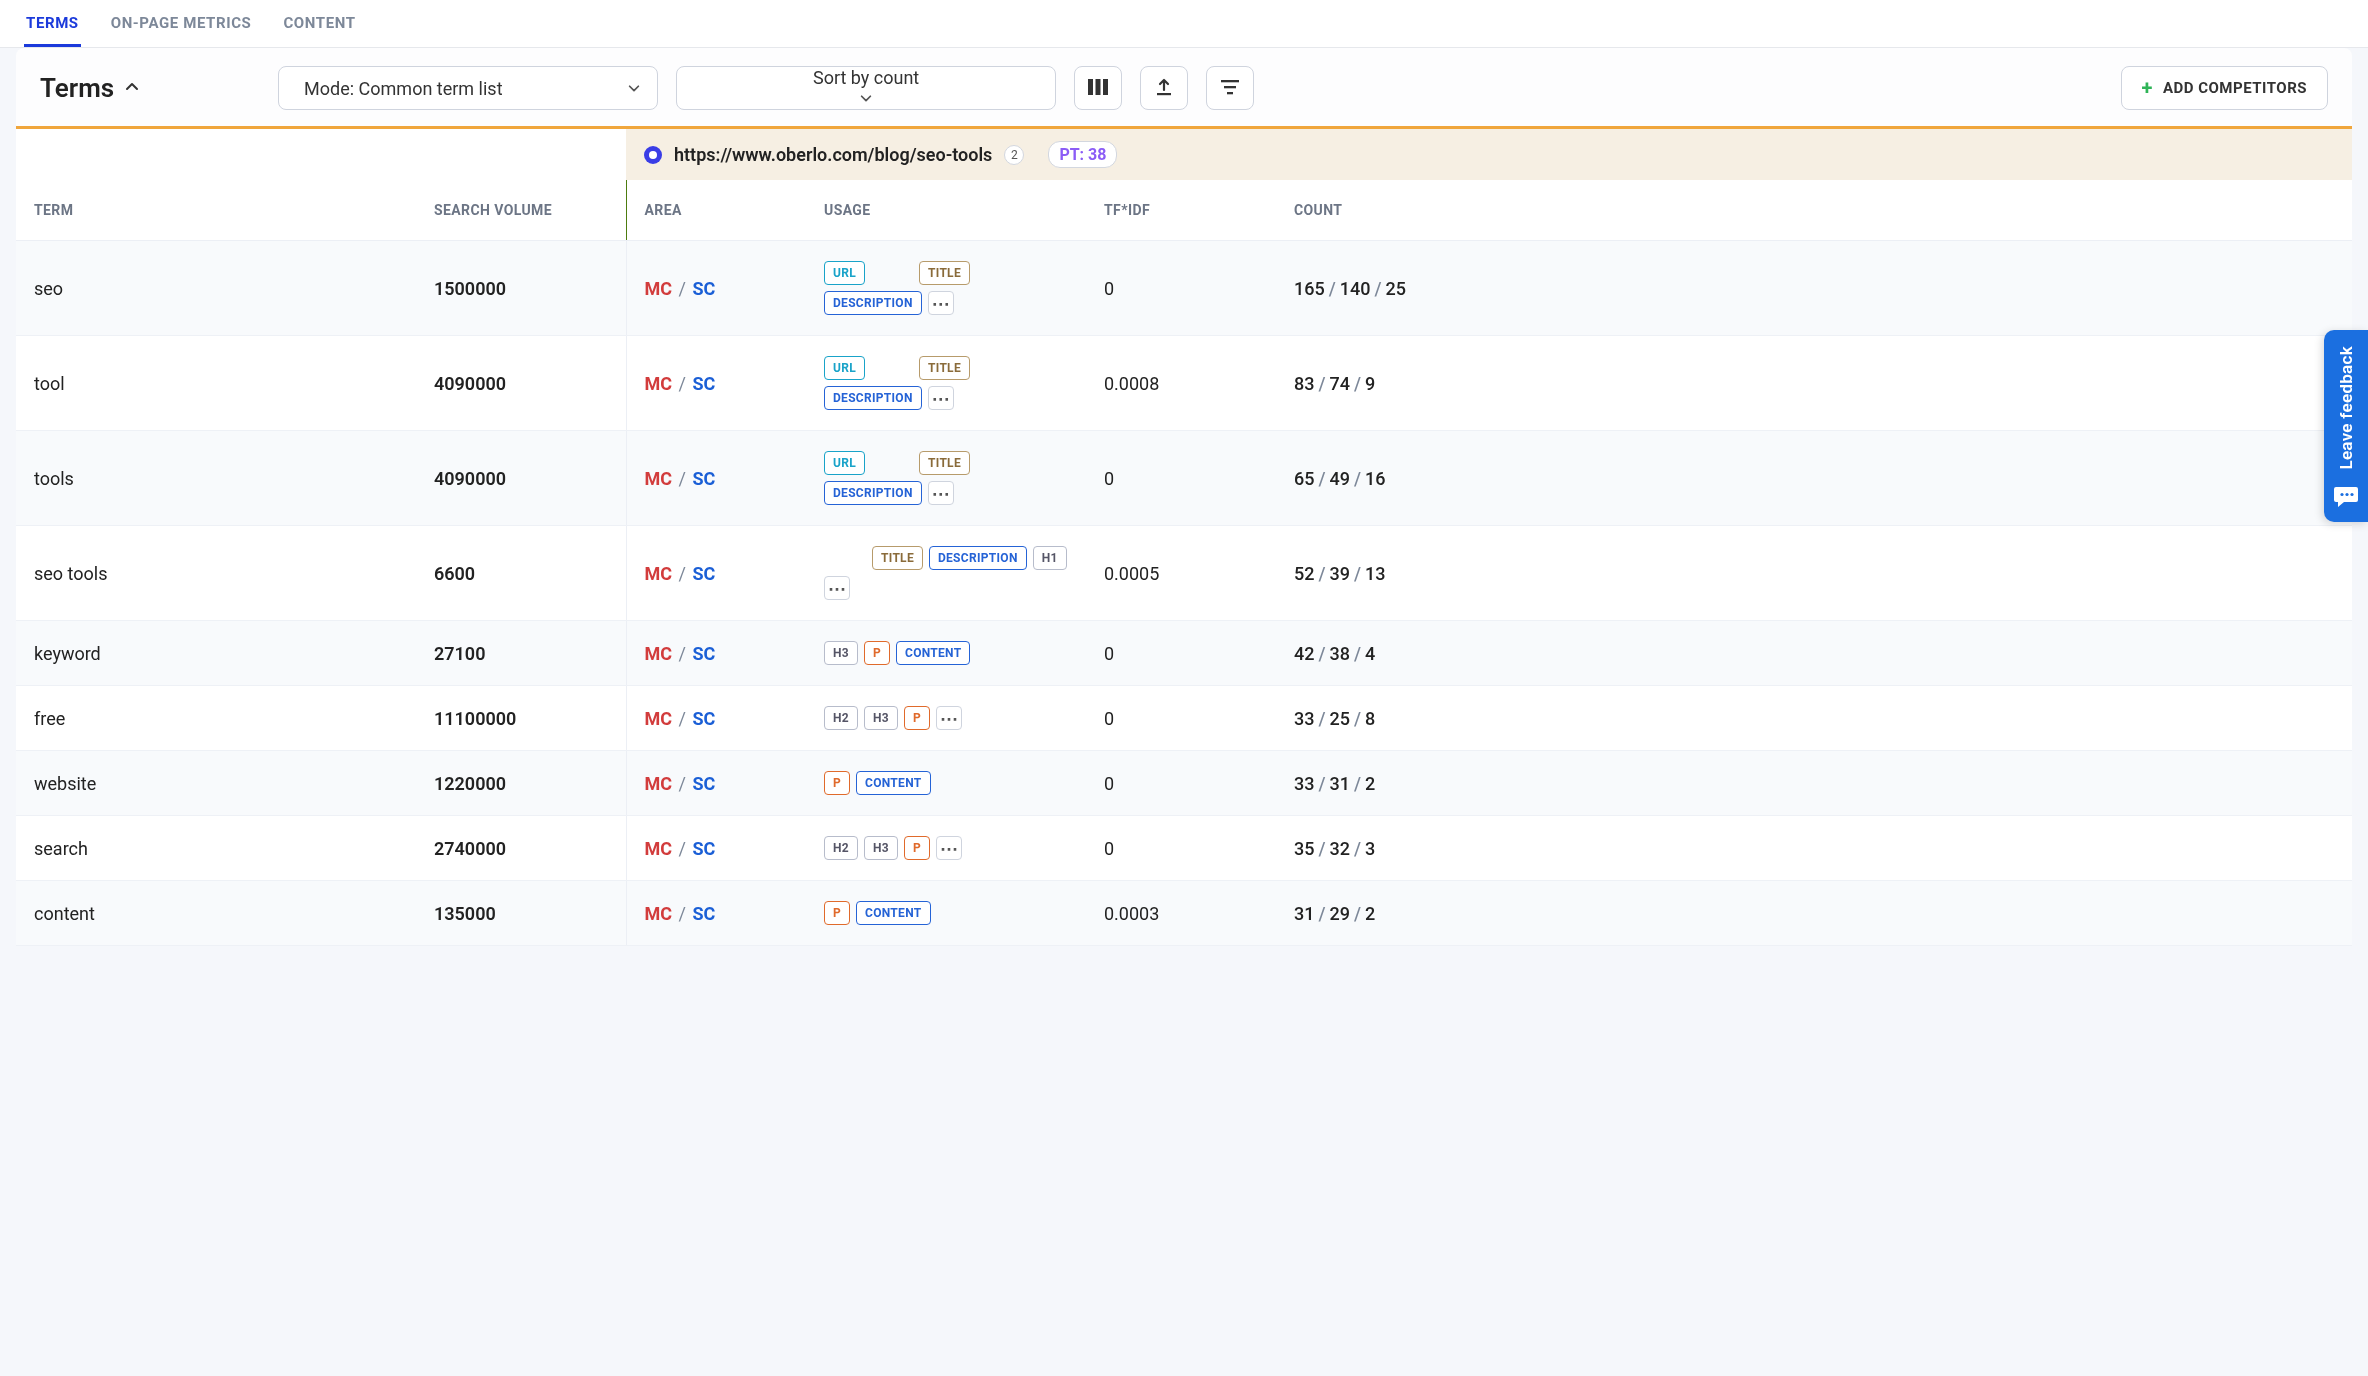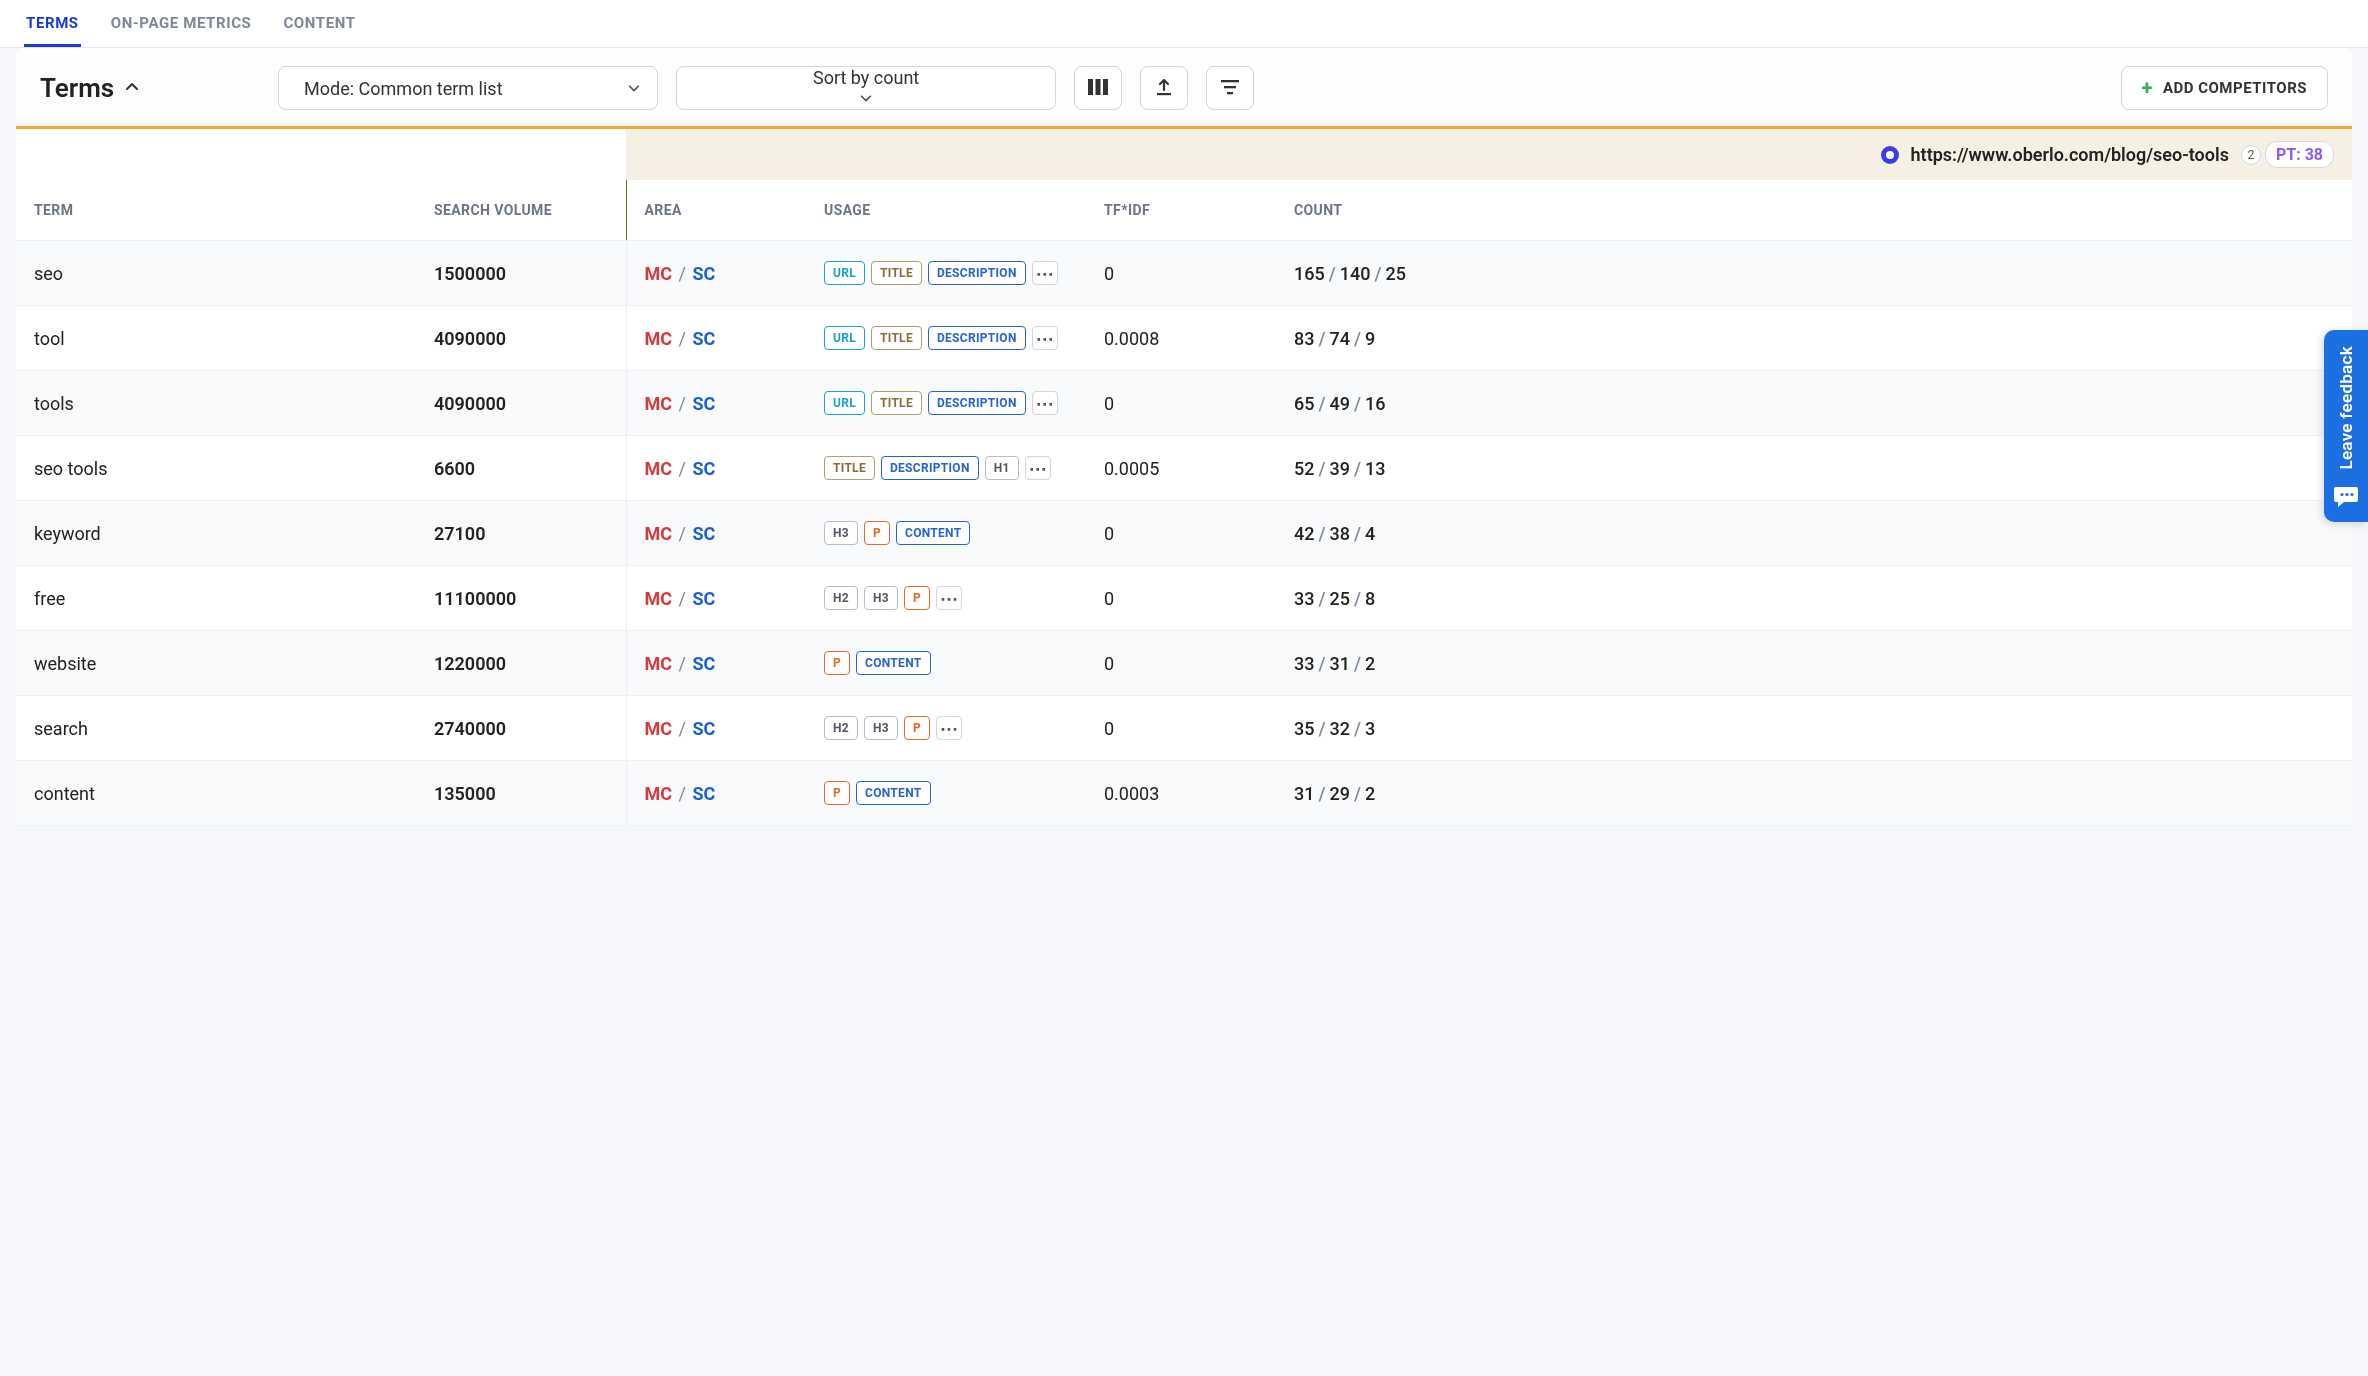--- a/index.html
+++ b/index.html
@@ -84,23 +84,23 @@
   .url-band {
     display: flex; align-items: stretch;
     margin: 0 16px;
     border-top: 3px solid #f0a63c;
     background: #f6efe3;
     height: 54px;
   }
   .url-band-left { width: 610px; background: #fff; }
   .url-band-right {
     flex: 1;
-    display: flex; align-items: center; gap: 4px;
+    display: flex; align-items: center; gap: 24px;
     padding: 0 18px;
-    justify-content: flex-end;
+    justify-content: flex-start;
   }
   .url-left-group { display:flex; align-items:center; gap:12px; }
   .url-dot {
     width: 18px; height: 18px; border-radius: 50%;
     background: #3a3de6; display:flex; align-items:center; justify-content:center;
   }
   .url-dot:after { content:""; width:8px; height:8px; border-radius:50%; background:#fff; }
   .url-text { font-size: 18px; color: #222; font-weight: 600; }
   .badge-circle {
     display:inline-flex; align-items:center; justify-content:center;
@@ -151,21 +151,21 @@
 
   .tag-row { display:flex; align-items:flex-end; gap:6px; flex-wrap: wrap; }
   .tag {
     display:inline-flex; align-items:center;
     height: 24px; padding: 0 8px;
     border-radius: 4px;
     font-size: 12px; font-weight:700; letter-spacing:0.3px;
     border: 1.5px solid; background:#fff;
   }
   .tag-url   { color:#19a3c9; border-color:#19a3c9; }
-  .tag-title { color:#8a6b3a; border-color:#b79b6b; }
+  .tag-title { color:#8a6b3a; border-color:#b79b6b;margin-left:48px; }
   .tag-desc  { color:#2563d6; border-color:#2563d6; }
   .tag-h1    { color:#556; border-color:#b7bccb; }
   .tag-h2    { color:#556; border-color:#b7bccb; }
   .tag-h3    { color:#556; border-color:#b7bccb; }
   .tag-p     { color:#e06a2b; border-color:#e06a2b; }
   .tag-content{ color:#2563d6; border-color:#2563d6; }
   .ellipsis-btn {
     width: 26px; height:24px; border:1px solid #cfd4de; border-radius:4px;
     display:inline-flex; align-items:center; justify-content:center;
     color:#555; background:#fff; cursor:pointer; font-weight:700;

